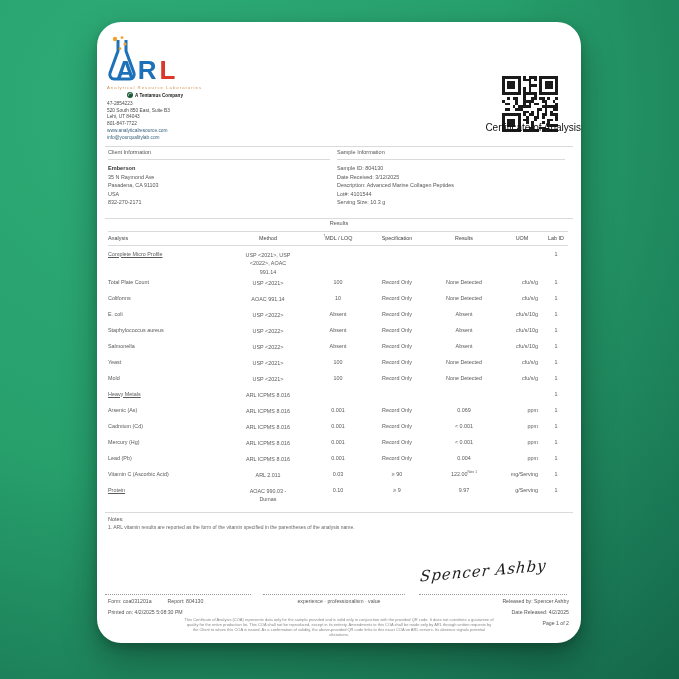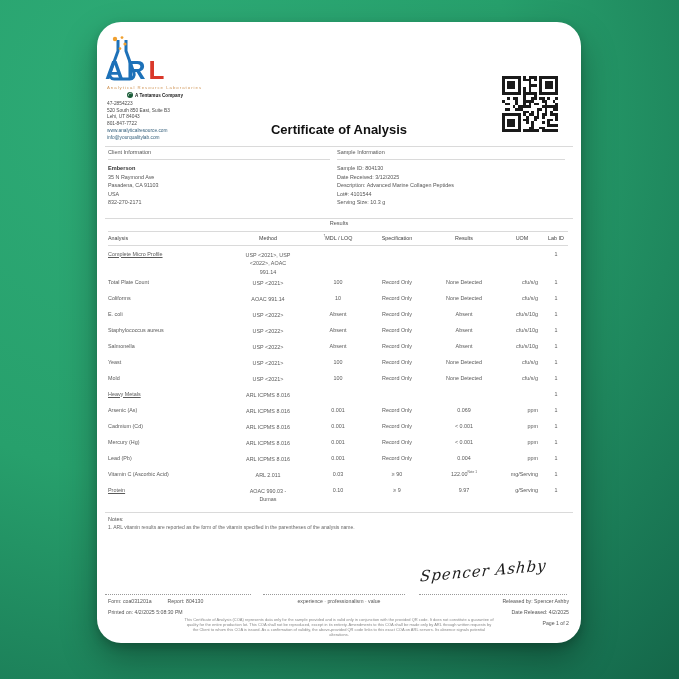--- a/index.html
+++ b/index.html
@@ -3,31 +3,31 @@
 <meta charset="utf-8">
 <style>
   html,body{margin:0;padding:0;width:679px;height:679px;overflow:hidden;
     font-family:"Liberation Sans",sans-serif;-webkit-font-smoothing:antialiased;}
   .bg{position:absolute;inset:0;
     background:radial-gradient(150% 150% at 22% 16%, #2eac77 0%, #27a06c 36%, #177050 70%, #0c452f 100%);}
   .paper{position:absolute;left:97px;top:22px;width:484px;height:621px;background:#ffffff;
     border-radius:24px;box-shadow:0 16px 36px rgba(0,0,0,.32),0 4px 10px rgba(0,0,0,.18);}
   
   .logo-flask{position:absolute;left:10px;top:13px;}
-  .brand{position:absolute;left:8px;top:35px;font-size:26px;font-weight:bold;letter-spacing:3px;
+  .brand{position:absolute;left:19px;top:35px;font-size:26px;font-weight:bold;letter-spacing:3px;
     color:#1d71b8;line-height:26px;}
   .brand .l-red{color:#d9382a;}
   .brand-tagline{position:absolute;left:10px;top:63px;font-size:4.3px;letter-spacing:1px;color:#cf9455;white-space:nowrap;}
   .tentamus{position:absolute;left:30px;top:70px;display:flex;align-items:center;gap:2px;
     font-size:4.6px;font-weight:bold;color:#222;}
   .contact{position:absolute;left:10px;top:79px;font-size:4.8px;line-height:6.7px;color:#4a4a4a;}
   .contact .link{color:#35607c;}
   .qr{position:absolute;left:405px;top:54px;width:56px;height:56px;}
-  .title{position:absolute;left:0;right:0;top:100px;text-align:center;font-size:13px;
-    font-weight:bold;color:#111;}
+  .title{position:absolute;left:0;right:0;top:100px;text-align:right;font-size:10px;
+    font-weight:normal;color:#111;}
   .hr{position:absolute;left:8px;right:8px;border-top:1px solid #dadada;height:0;}
   .hr1{top:124px;}.hr2{top:196px;}.hr3{top:490px;}
   
   .client{position:absolute;left:11px;top:127px;width:222px;}
   .sample{position:absolute;left:240px;top:127px;width:228px;}
   .info-label{font-size:5.5px;color:#555;padding-bottom:4px;border-bottom:1px solid #dadada;}
   .info-lines{margin-top:4px;font-size:5.4px;line-height:8.6px;color:#555;}
   .client-name{font-weight:bold;color:#333;font-size:5.6px;}
   
   .results-label{position:absolute;left:0;right:0;top:198px;text-align:center;font-size:5.6px;color:#555;}

